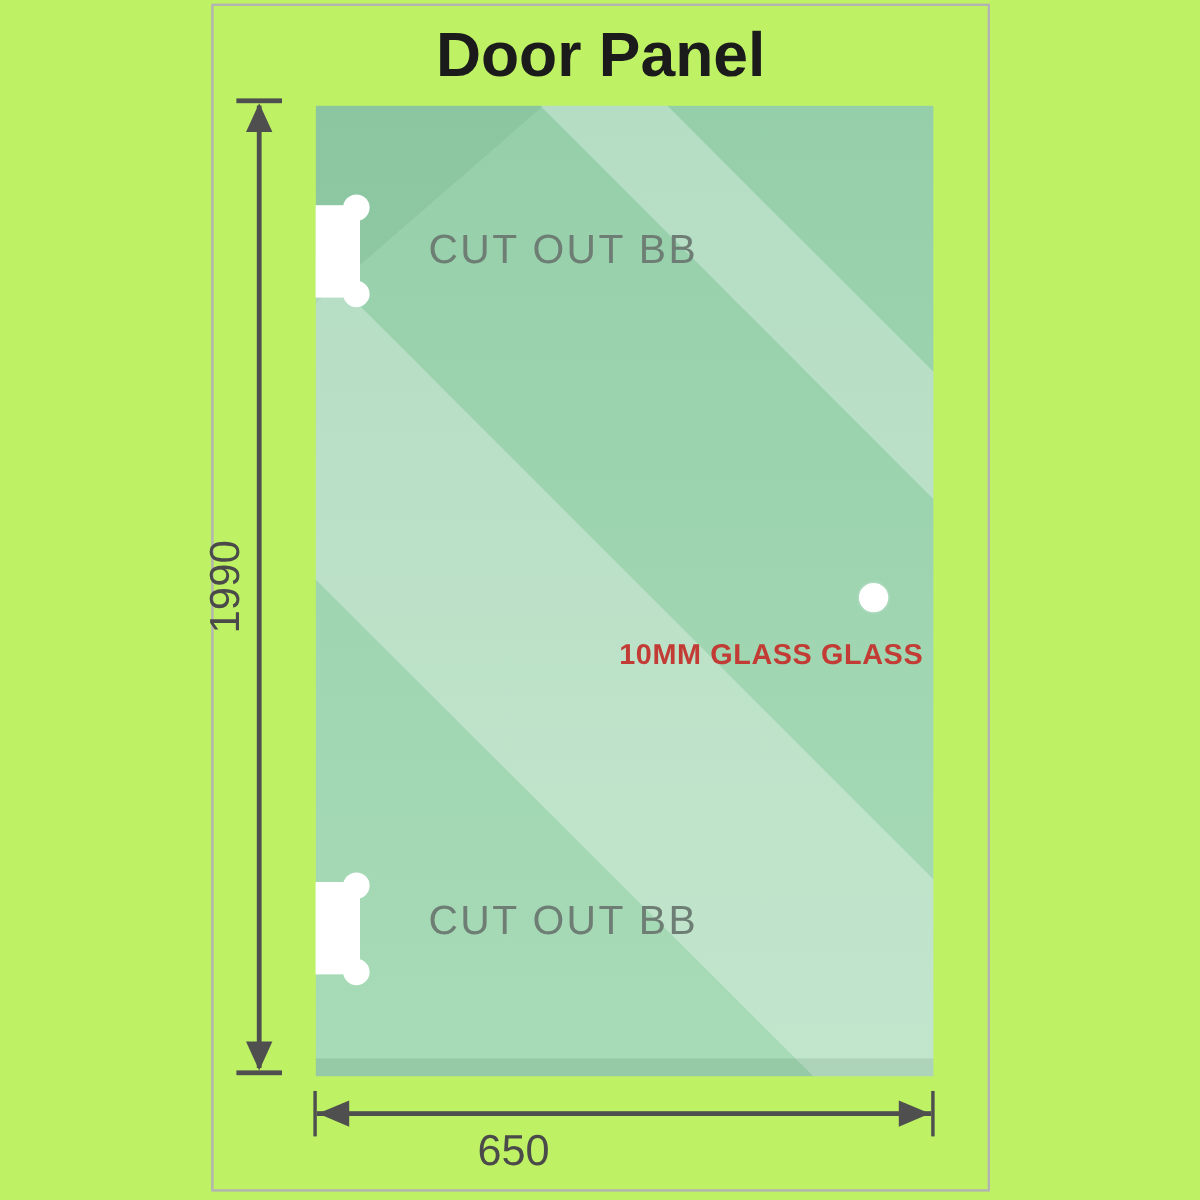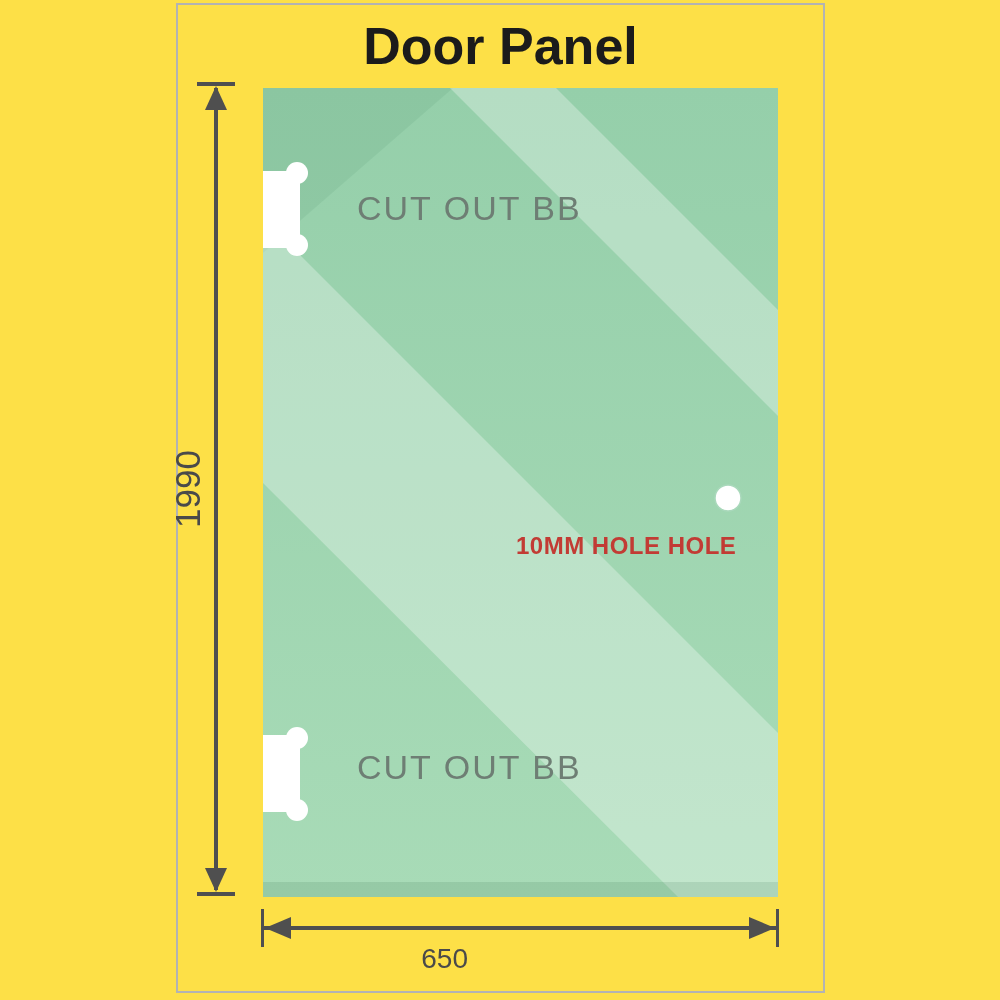--- a/index.html
+++ b/index.html
@@ -1,17 +1,17 @@
 <!DOCTYPE html>
 <html><head>
 <meta charset="utf-8">
 <style>
   html,body{margin:0;padding:0;background:#ffffff;}
   .canvas{
-    position:relative;width:1000px;height:1000px;background:#fde047;
+    position:relative;width:1000px;height:1000px;background:#bef264;
     font-family:"Liberation Sans", sans-serif;overflow:hidden;
   }
   .frame{
     position:absolute;left:176px;top:3px;width:649px;height:990px;
     box-sizing:border-box;border:2px solid #b3b3b3;background:transparent;
   }
   .title{
     position:absolute;left:176px;top:16px;width:649px;text-align:center;
     font-size:52px;font-weight:bold;color:#1b1b1b;letter-spacing:0px;
   }
@@ -27,22 +27,22 @@
     color:#c23b34;line-height:26px;white-space:nowrap;letter-spacing:0.5px;
   }
   .vdim-svg{position:absolute;left:196px;top:80px;width:42px;height:818px;}
   .hdim-svg{position:absolute;left:261px;top:909px;width:518px;height:40px;}
   .label-height{
     position:absolute;left:118px;top:469px;width:140px;height:40px;
     text-align:center;font-size:35px;color:#4a4a4a;line-height:40px;
     transform:rotate(-90deg);transform-origin:center center;white-space:nowrap;
   }
   .label-width{
-    position:absolute;left:388px;top:941px;width:80px;text-align:right;
-    font-size:28px;color:#4a4a4a;line-height:36px;white-space:nowrap;
+    position:absolute;left:388px;top:941px;width:80px;text-align:center;
+    font-size:36px;color:#4a4a4a;line-height:36px;white-space:nowrap;
   }
 </style>
 </head>
 <body>
 
 <div class="canvas">
 
   <div class="frame"></div>
 
   <div class="title">Door Panel</div>
@@ -76,21 +76,21 @@
       <circle cx="34" cy="650" r="11"></circle>
       <circle cx="34" cy="722" r="11"></circle>
     </g>
 
     <circle cx="465" cy="410" r="13" fill="#ffffff" stroke="#a9d8bb" stroke-width="1.5"></circle>
   </svg>
 
   <div class="label-cutout top">CUT OUT BB</div>
   <div class="label-cutout bottom">CUT OUT BB</div>
 
-  <div class="label-hole">10MM HOLE HOLE</div>
+  <div class="label-hole">10MM GLASS GLASS</div>
 
   <svg class="vdim-svg" viewBox="0 0 42 818" xmlns="http://www.w3.org/2000/svg" fill="#4f4f4f">
     <rect x="1" y="2" width="38" height="4"></rect>
     <polygon points="20,6 9,30 31,30"></polygon>
     <rect x="18" y="8" width="4" height="802"></rect>
     <polygon points="20,812 9,788 31,788"></polygon>
     <rect x="1" y="812" width="38" height="4"></rect>
   </svg>
   <div class="label-height">1990</div>
 

